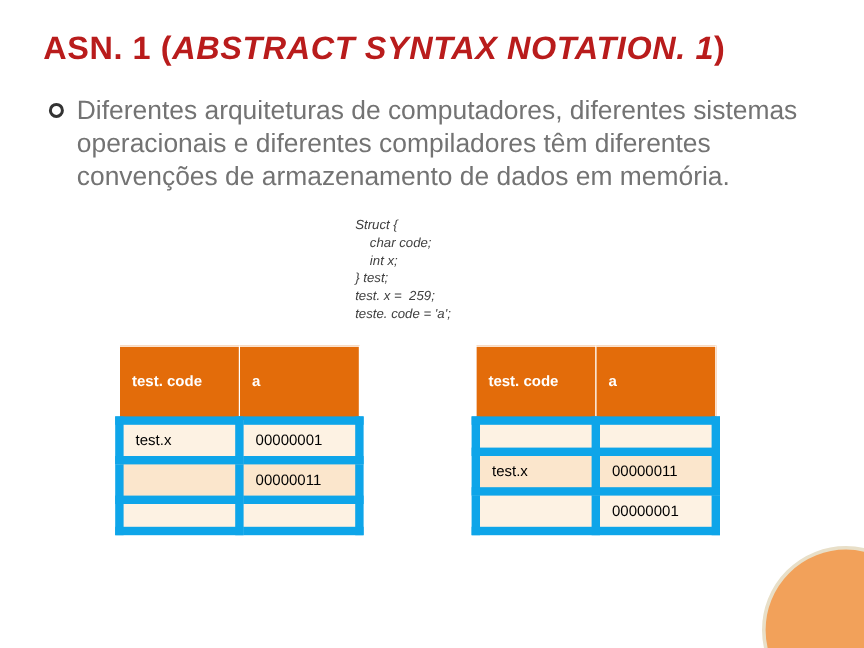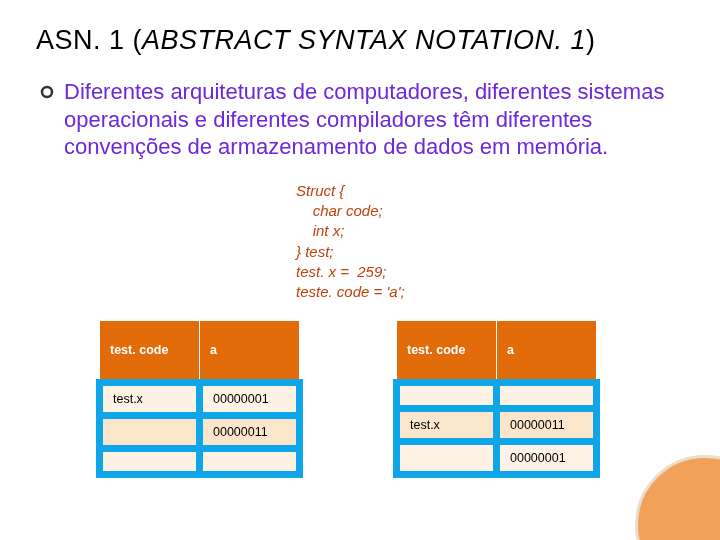--- a/index.html
+++ b/index.html
@@ -11,48 +11,48 @@
     position: relative;
     overflow: hidden;
   }
   .slide {
     padding: 24px 36px 0 36px;
     position: relative;
     height: 100%;
   }
   .title {
     font-size: 27px;
-    font-weight: 400;
-    color: #000000;
+    font-weight: 700;
+    color: #b91c1c;
     line-height: 1.2;
     margin-bottom: 22px;
     letter-spacing: 0.5px;
   }
   .title .italic { font-style: italic; }
   .bullet-row {
     display: flex;
     align-items: flex-start;
     gap: 10px;
     padding-left: 4px;
     margin-bottom: 20px;
   }
   .bullet-icon {
     flex: 0 0 auto;
     margin-top: 7px;
   }
   .bullet-text {
     font-size: 22px;
-    color: #6d28d9;
+    color: #737373;
     line-height: 1.25;
   }
   .code-block {
     font-family: Arial, sans-serif;
     font-style: italic;
-    font-size: 15px;
-    color: #c2410c;
+    font-size: 11px;
+    color: #404040;
     line-height: 1.35;
     margin-left: 260px;
     margin-bottom: 18px;
     white-space: pre;
   }
   .tables {
     display: flex;
     gap: 90px;
     padding-left: 60px;
   }

